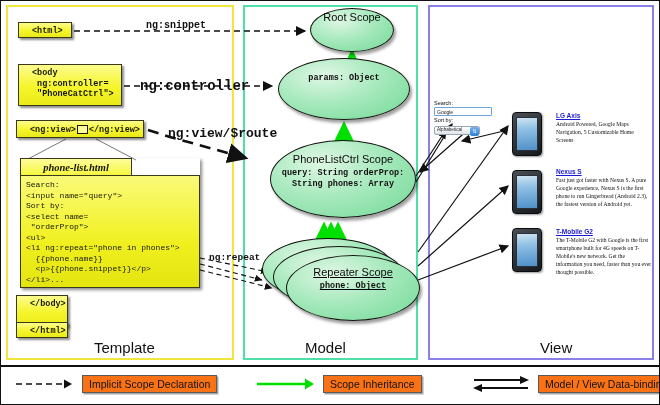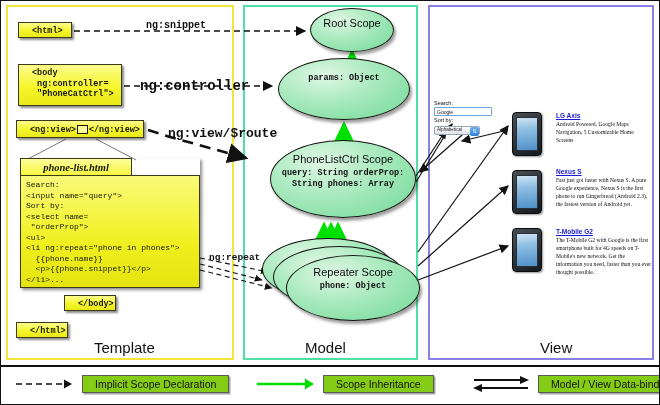--- a/index.html
+++ b/index.html
@@ -33,21 +33,21 @@
     background:linear-gradient(180deg,#fdfd8e 0%,#f5f52c 55%,#eaea18 100%);
     border:1.5px solid #3a3a1a;
     font-family:"Liberation Mono",monospace;
     font-weight:bold;font-size:8.5px;color:#17170a;
     box-shadow:2px 2px 2px rgba(0,0,0,.45);
     padding:3px 13px;white-space:pre;line-height:1.25;
   }
   #tag-html{left:18px;top:22px;width:54px;height:16px;padding-top:3px;}
   #tag-body{left:18px;top:64px;width:104px;height:42px;}
   #tag-ngview{left:16px;top:120px;width:128px;height:18px;padding-top:4px;}
-  #tag-bodyclose{left:16px;top:295px;width:52px;height:16px;padding-top:3px;margin-left:48px;}
+  #tag-bodyclose{left:16px;top:295px;width:52px;height:32px;padding-top:3px;}
   #tag-htmlclose{left:16px;top:322px;width:52px;height:16px;padding-top:3px;}
   .ngview-slot{
     display:inline-block;width:9px;height:7px;border:1.2px solid #17170a;
     background:#fdfd9a;vertical-align:middle;margin:0 1px;
   }
 
   
   #note-phonelist{
     position:absolute;left:20px;top:158px;width:180px;height:130px;
     box-shadow:2px 2px 3px rgba(0,0,0,.45);
@@ -77,30 +77,30 @@
     text-align:center;box-sizing:border-box;
   }
   .scope .s-title{
     font-family:"Liberation Sans",sans-serif;font-size:11px;color:#0c0c0c;
     line-height:1.12;
   }
   .scope .s-props{
     font-family:"Liberation Mono",monospace;font-weight:bold;
     font-size:8.5px;color:#101010;line-height:1.25;margin-top:3px;
   }
-  #scope-root{left:310px;top:8px;width:84px;height:44px;padding-top:8px;}
+  #scope-root{left:310px;top:8px;width:84px;height:44px;padding-top:2px;}
   #scope-cat{left:278px;top:58px;width:132px;height:62px;padding-top:11px;}
   #scope-list{left:270px;top:140px;width:146px;height:78px;padding-top:12px;}
 
   
   #rep-stack{position:absolute;left:262px;top:238px;width:158px;height:92px;}
   #rep-stack .scope{left:0;top:0;width:132px;height:62px;}
   #rep-back2{left:0 !important;top:0 !important;}
   #rep-back1{left:11px !important;top:8px !important;}
-  #rep-front{left:24px !important;top:17px !important;width:134px !important;height:66px !important;padding-top:10px;}
+  #rep-front{left:24px !important;top:17px !important;width:134px !important;height:66px !important;padding-top:10px;text-decoration:underline;}
 
   
   #search-widget{
     position:absolute;left:434px;top:99px;width:62px;
     font-family:"Liberation Sans",sans-serif;
   }
   .sw-label{font-size:5.5px;color:#111;line-height:1.5;}
   #sw-input{
     width:58px;height:9px;box-sizing:border-box;
     border:1px solid #6aa4d8;background:#fff;border-radius:1px;
@@ -154,23 +154,23 @@
   #lbl-autobind{left:146px;top:20px;font-size:10px;}
   #lbl-controller{left:140px;top:78px;font-size:14px;}
   #lbl-route{left:168px;top:126px;font-size:13px;}
   #lbl-repeat{left:209px;top:252px;font-size:9.5px;}
 
   
   #legend{position:absolute;left:0;top:365px;width:660px;height:40px;background:#fff;}
   #legend-rule{position:absolute;left:0;top:0;width:660px;height:2px;background:#111;}
   .leg-item{position:absolute;top:10px;height:18px;display:flex;align-items:center;}
   .leg-box{
-    border:1.5px solid #5a5a5a;background:#84cc16;
+    border:1.5px solid #5a5a5a;background:#f97316;
     box-shadow:1.5px 1.5px 0 rgba(0,0,0,.35);
-    font-size:10.5px;color:#111;padding:2px 12px;white-space:nowrap;
+    font-size:10.5px;color:#111;padding:2px 6px;white-space:nowrap;
     font-family:"Liberation Sans",sans-serif;
   }
   #leg-1{left:14px;}
   #leg-2{left:255px;}
   #leg-3{left:470px;}
   .leg-gfx{width:62px;height:18px;margin-right:6px;}
 
   svg.lay{position:absolute;left:0;top:0;width:660px;height:405px;pointer-events:none;}
 </style>
 </head>

